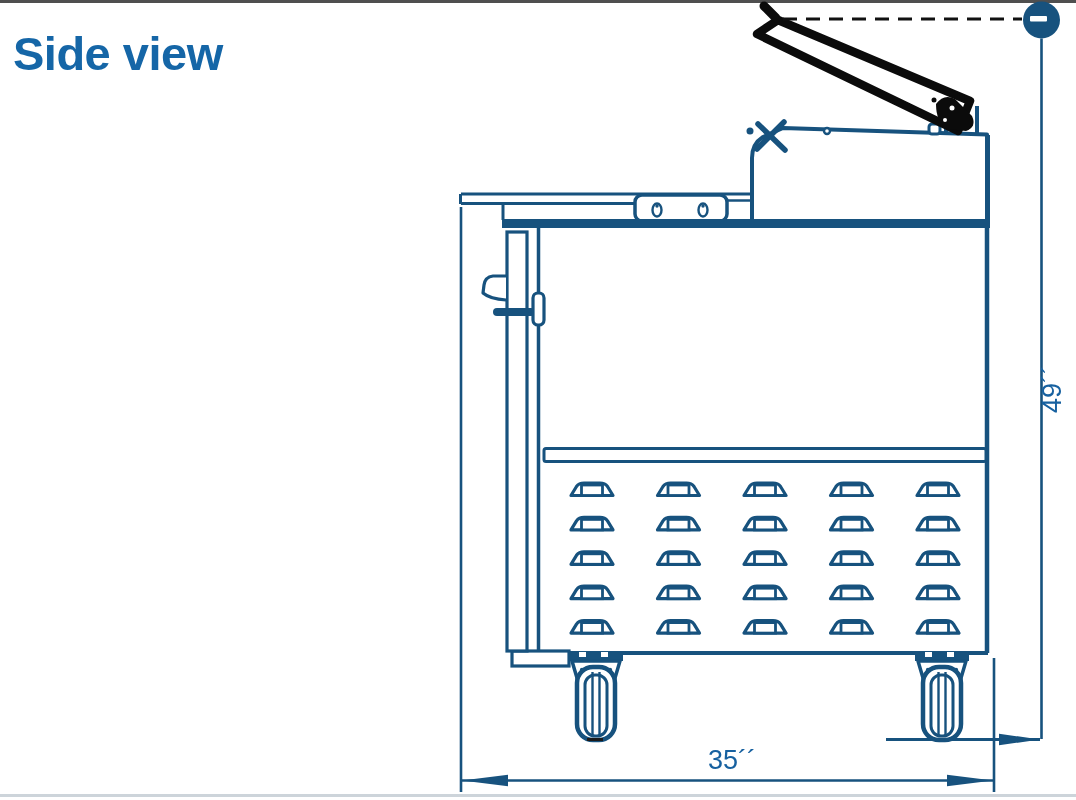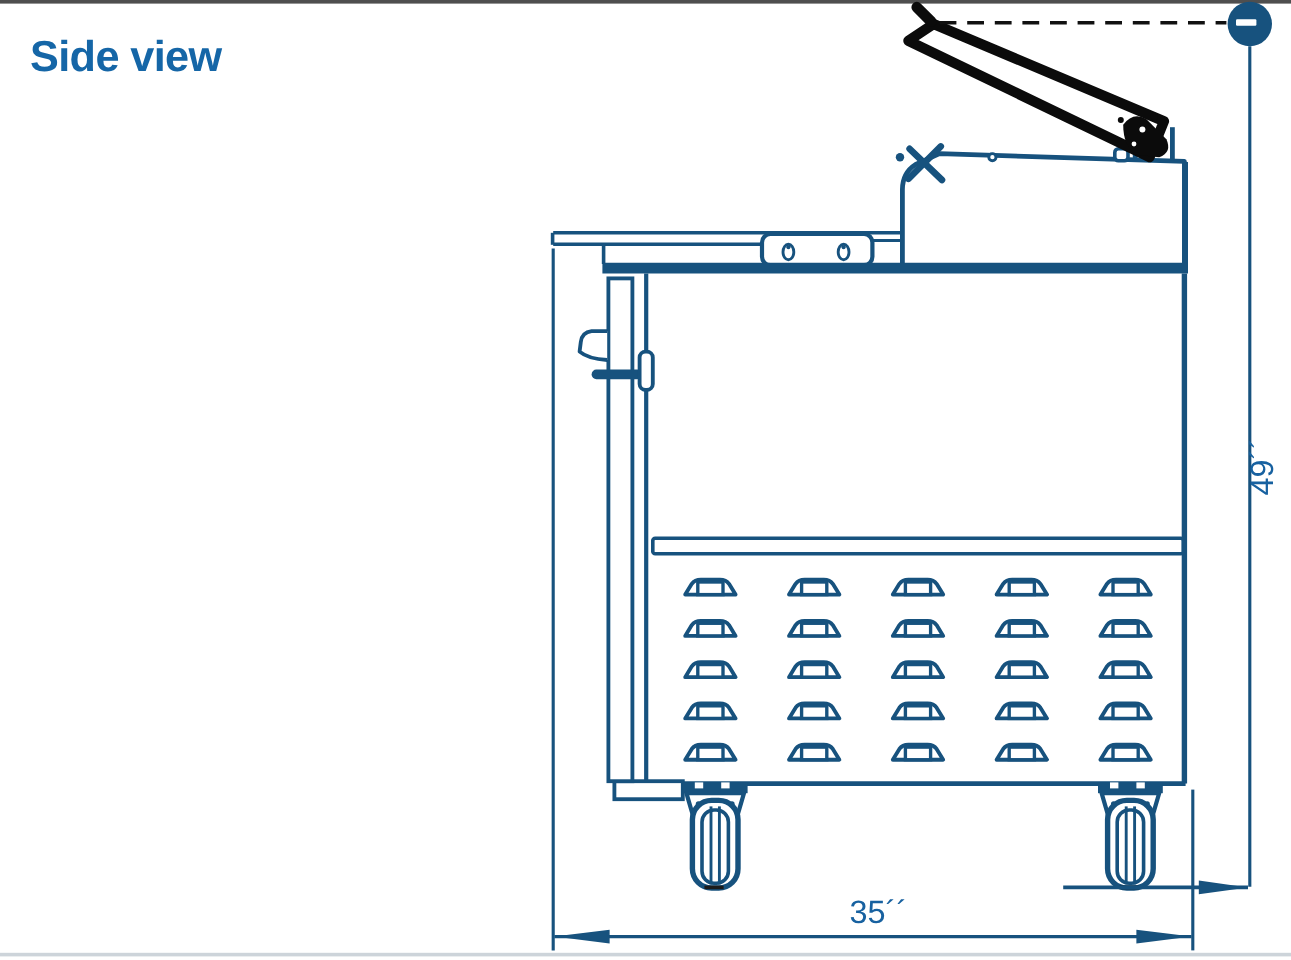--- a/index.html
+++ b/index.html
@@ -12,24 +12,23 @@
     --bg:#FFFFFF;
   }
   html,body{margin:0;padding:0;background:var(--bg);}
   #stage{
     position:relative;width:1076px;height:800px;overflow:hidden;
     background:var(--bg);
     font-family:"Liberation Sans", sans-serif;
   }
   #page-title{
     position:absolute;left:13px;top:26px;
-    font-size:36px;font-weight:600;letter-spacing:-0.5px;
+    font-size:47px;font-weight:600;letter-spacing:-0.5px;
     color:var(--title-blue);
     user-select:none;
-    margin-left:12px;
   }
   svg{position:absolute;left:0;top:0;}
   .bl{stroke:var(--line-blue);fill:none;}
   .blf{fill:var(--line-blue);stroke:none;}
   .wf{fill:#fff;stroke:var(--line-blue);}
   .blk{stroke:var(--lid-black);fill:none;}
   .dimtxt{
     fill:var(--dim-text);
     font-family:"Liberation Sans", sans-serif;
     font-size:27px;

